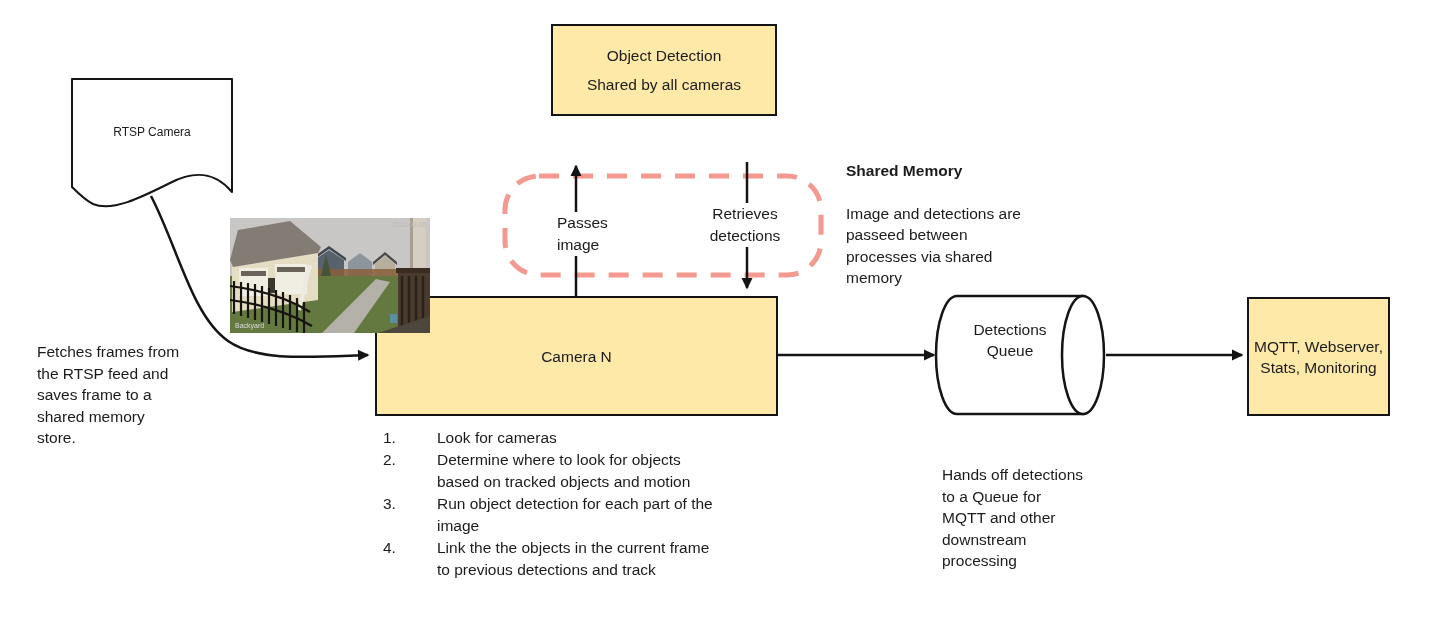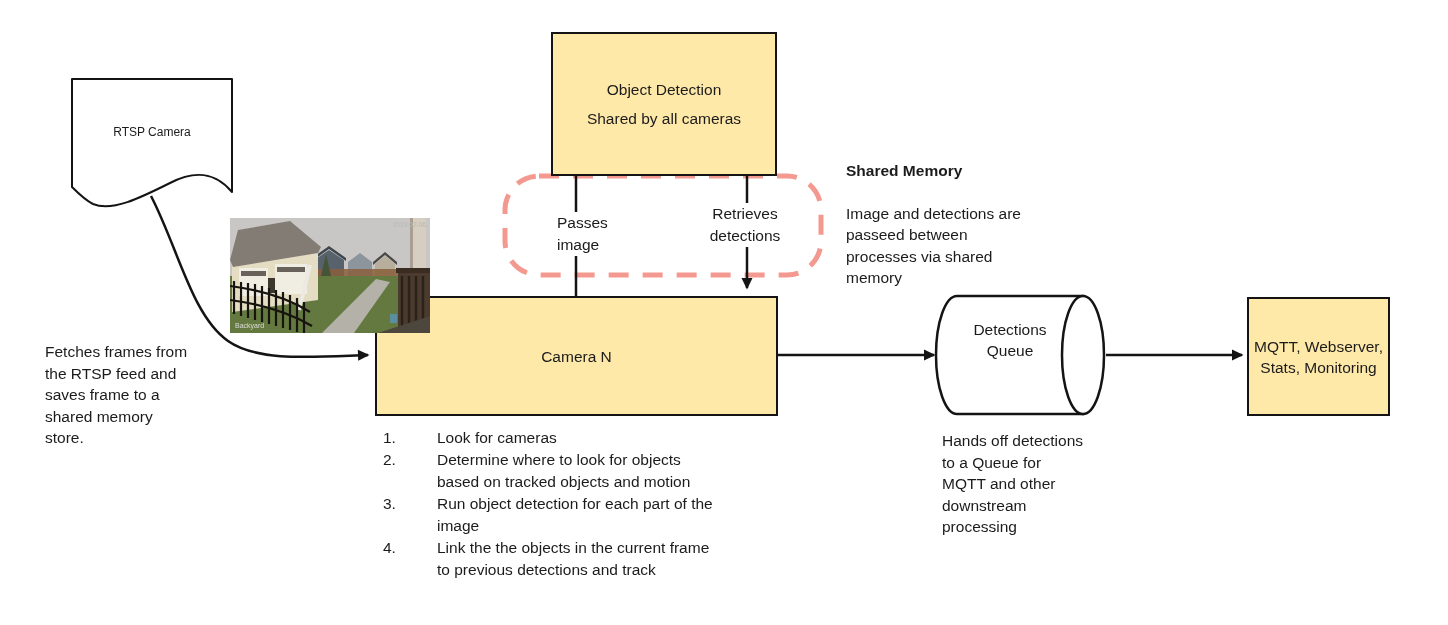--- a/index.html
+++ b/index.html
@@ -82,21 +82,21 @@
     <g>
       <path d="M1083,296 L957,296 A21,59 0 0 0 957,414 L1083,414 Z" fill="#ffffff" stroke="#141414" stroke-width="2.5"></path>
       <ellipse cx="1083" cy="355" rx="21" ry="59" fill="#ffffff" stroke="#141414" stroke-width="2.5"></ellipse>
     </g>
 
     <line x1="1106" y1="355" x2="1242" y2="355" stroke="#141414" stroke-width="2.5" marker-end="url(#ah)"></line>
   </svg>
 
   <div class="doc-label">RTSP Camera</div>
 
-  <div class="note" style="left:45px;top:341px;">Fetches frames from
+  <div class="note" style="left:37px;top:341px;">Fetches frames from
 the RTSP feed and
 saves frame to a
 shared memory
 store.</div>
 
   <svg class="cam-img" viewBox="0 0 200 115">
     <rect x="0" y="0" width="200" height="62" fill="#C8C7C5"></rect>
 
     <g>
       <polygon points="84,58 84,42 99,32 114,42 114,58" fill="#57626C"></polygon>
@@ -151,21 +151,21 @@
         <line x1="193" y1="58" x2="193" y2="115"></line>
       </g>
       <rect x="166" y="50" width="34" height="5" fill="#3A2C20"></rect>
       <rect x="160" y="96" width="7" height="9" fill="#5B8FA0"></rect>
     </g>
     <polygon points="148,115 200,98 200,115" fill="#4C463C"></polygon>
     <text x="196" y="9" font-size="6.5" fill="#B9B9B7" text-anchor="end">2019-02-06</text>
     <text x="5" y="110" font-size="7" fill="#DDDCD8">Backyard</text>
   </svg>
 
-  <div class="ybox" style="left:551px;top:32px;width:226px;height:144px;gap:8px;">
+  <div class="ybox" style="left:551px;top:24px;width:226px;height:92px;gap:8px;">
     <div>Object Detection</div>
     <div class="italic">Shared by all cameras</div>
   </div>
 
   <div class="arrow-label" style="left:544px;top:212px;margin-left:11px;">Passes
 image</div>
   <div class="arrow-label" style="left:694px;top:203px;width:98px;text-align:center;">Retrieves
 detections</div>
 
   <div class="note" style="left:846px;top:138px;">
@@ -197,21 +197,21 @@
     </div>
     <div class="step-row">
       <span class="step-num">4.</span>
       <span class="step-text">Link the the objects in the current frame
 to previous detections and track</span>
     </div>
   </div>
 
   <div class="queue-label">Detections Queue</div>
 
-  <div class="note" style="left:942px;top:430px;">Hands off detections
+  <div class="note" style="left:942px;top:464px;">Hands off detections
 to a Queue for
 MQTT and other
 downstream
 processing</div>
 
   <div class="ybox" style="left:1247px;top:297px;width:143px;height:119px;padding:0 4px;">
     <div>MQTT, Webserver, Stats, Monitoring</div>
   </div>
 
 </div>

